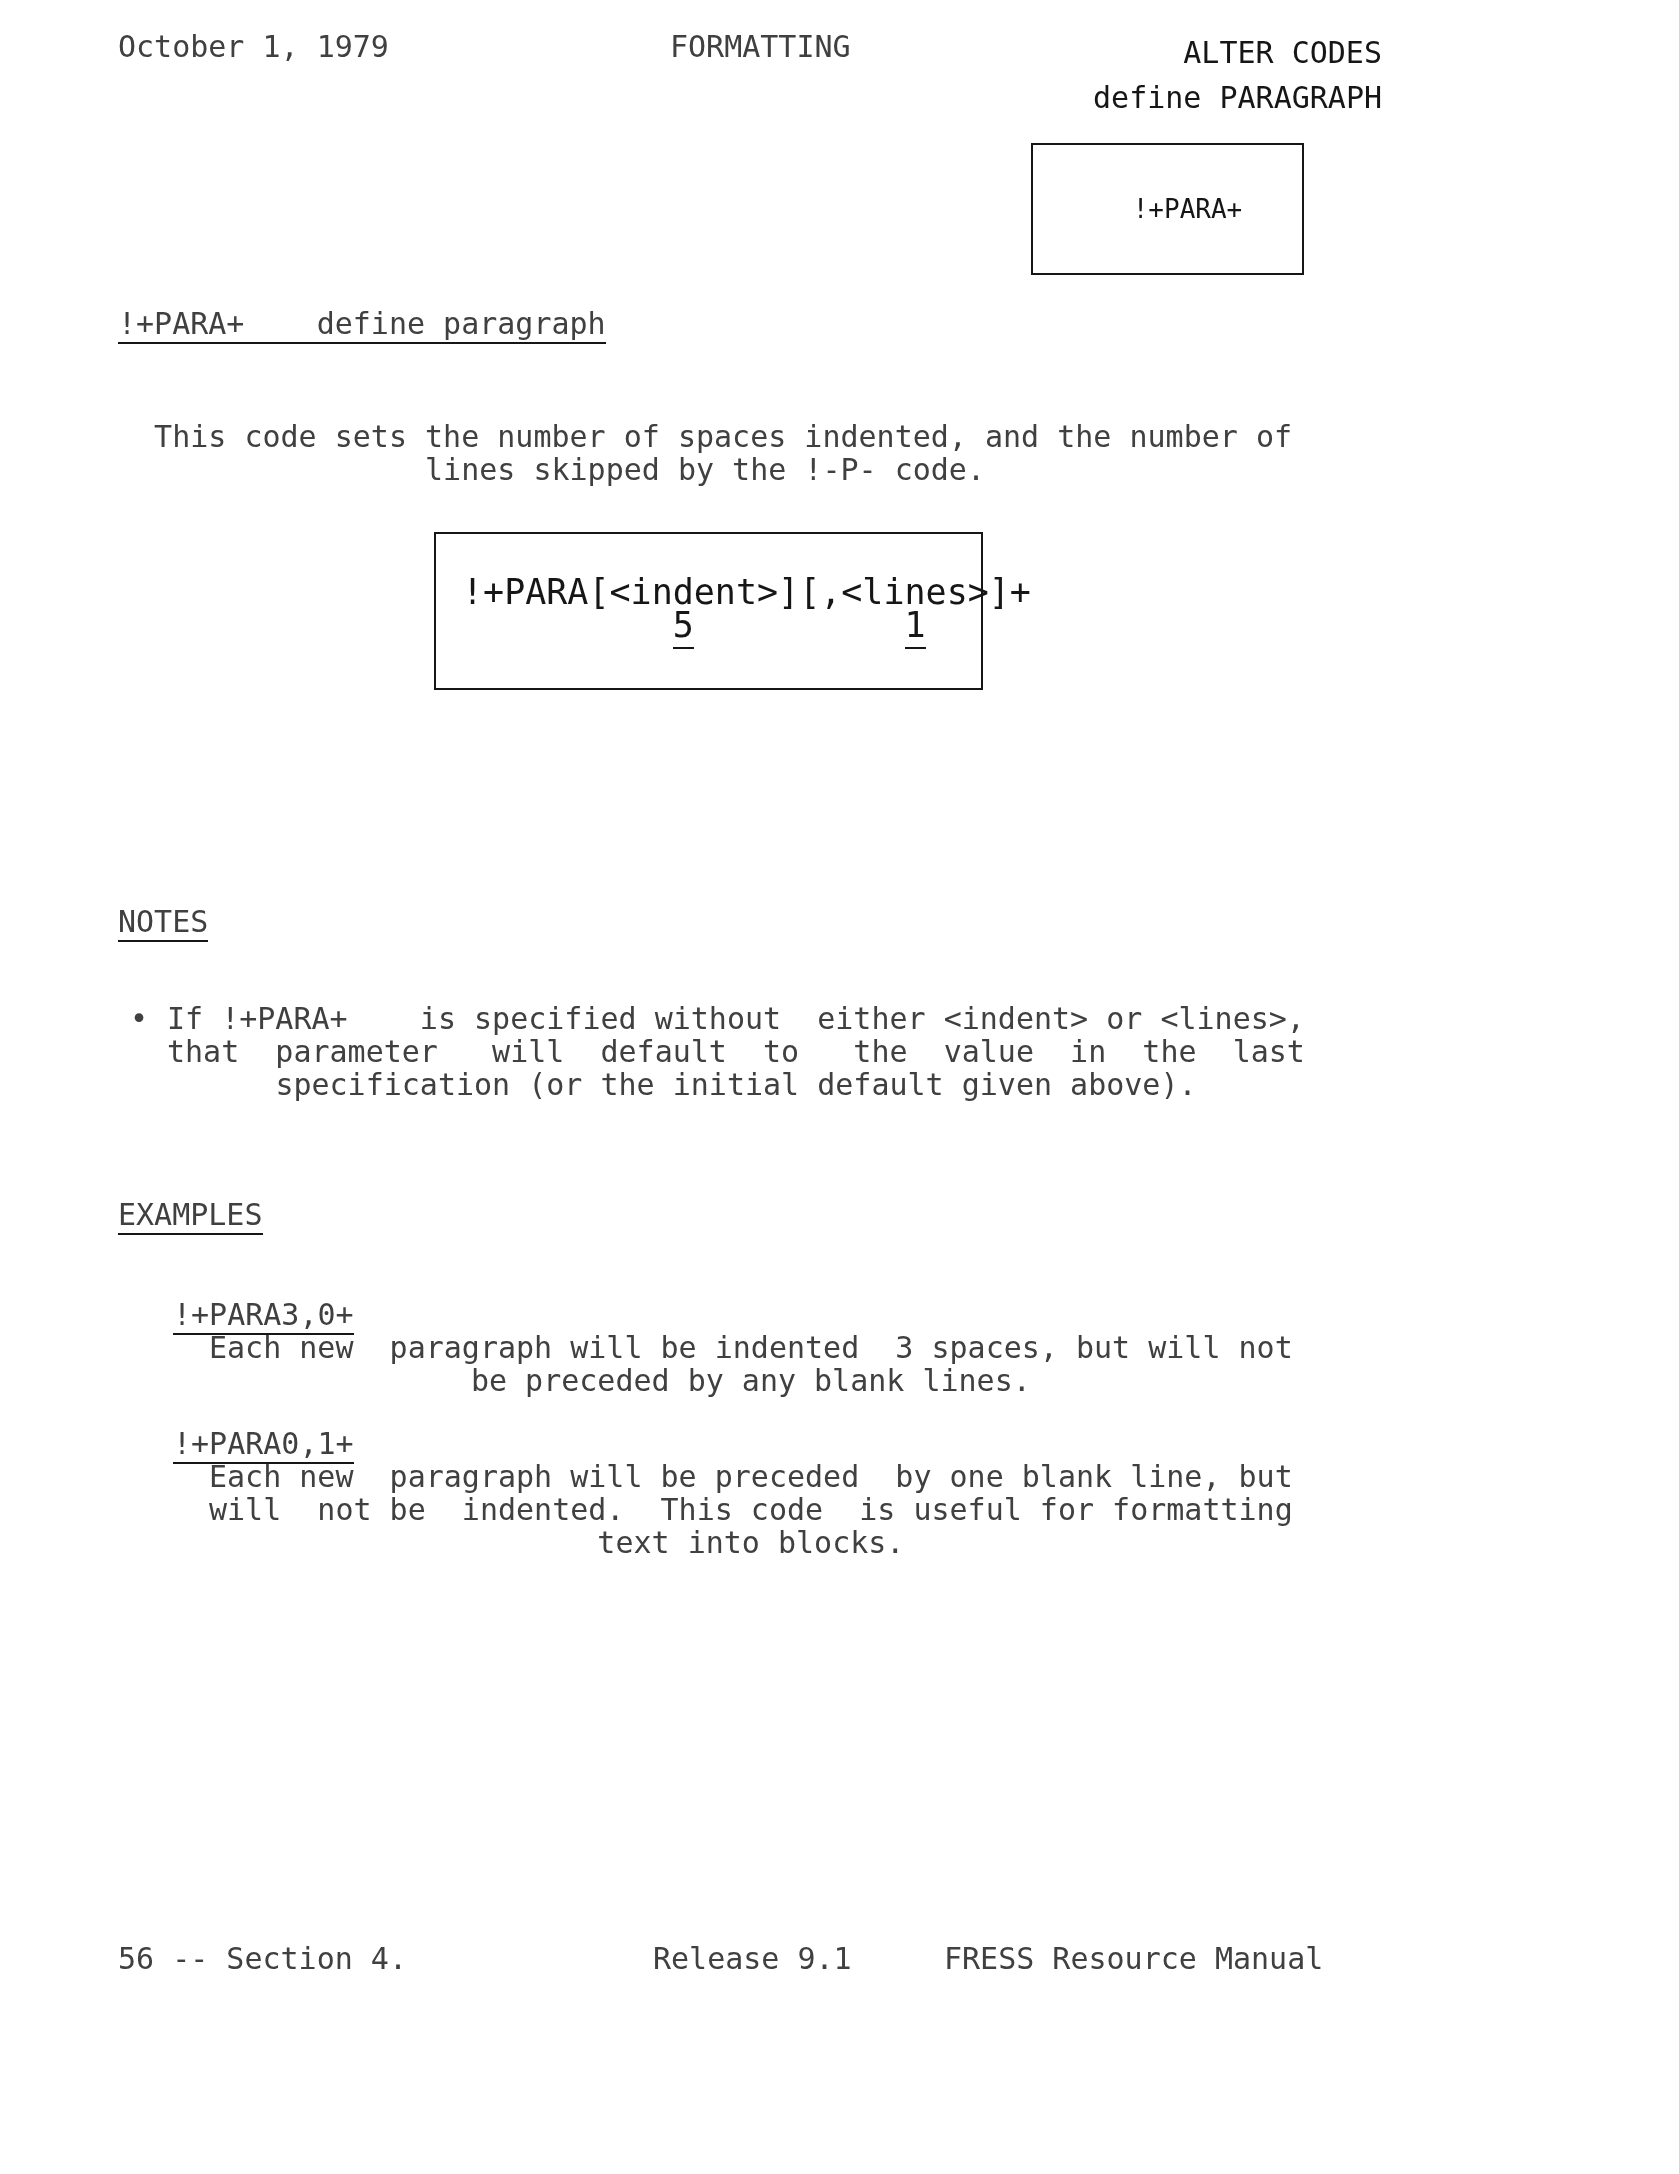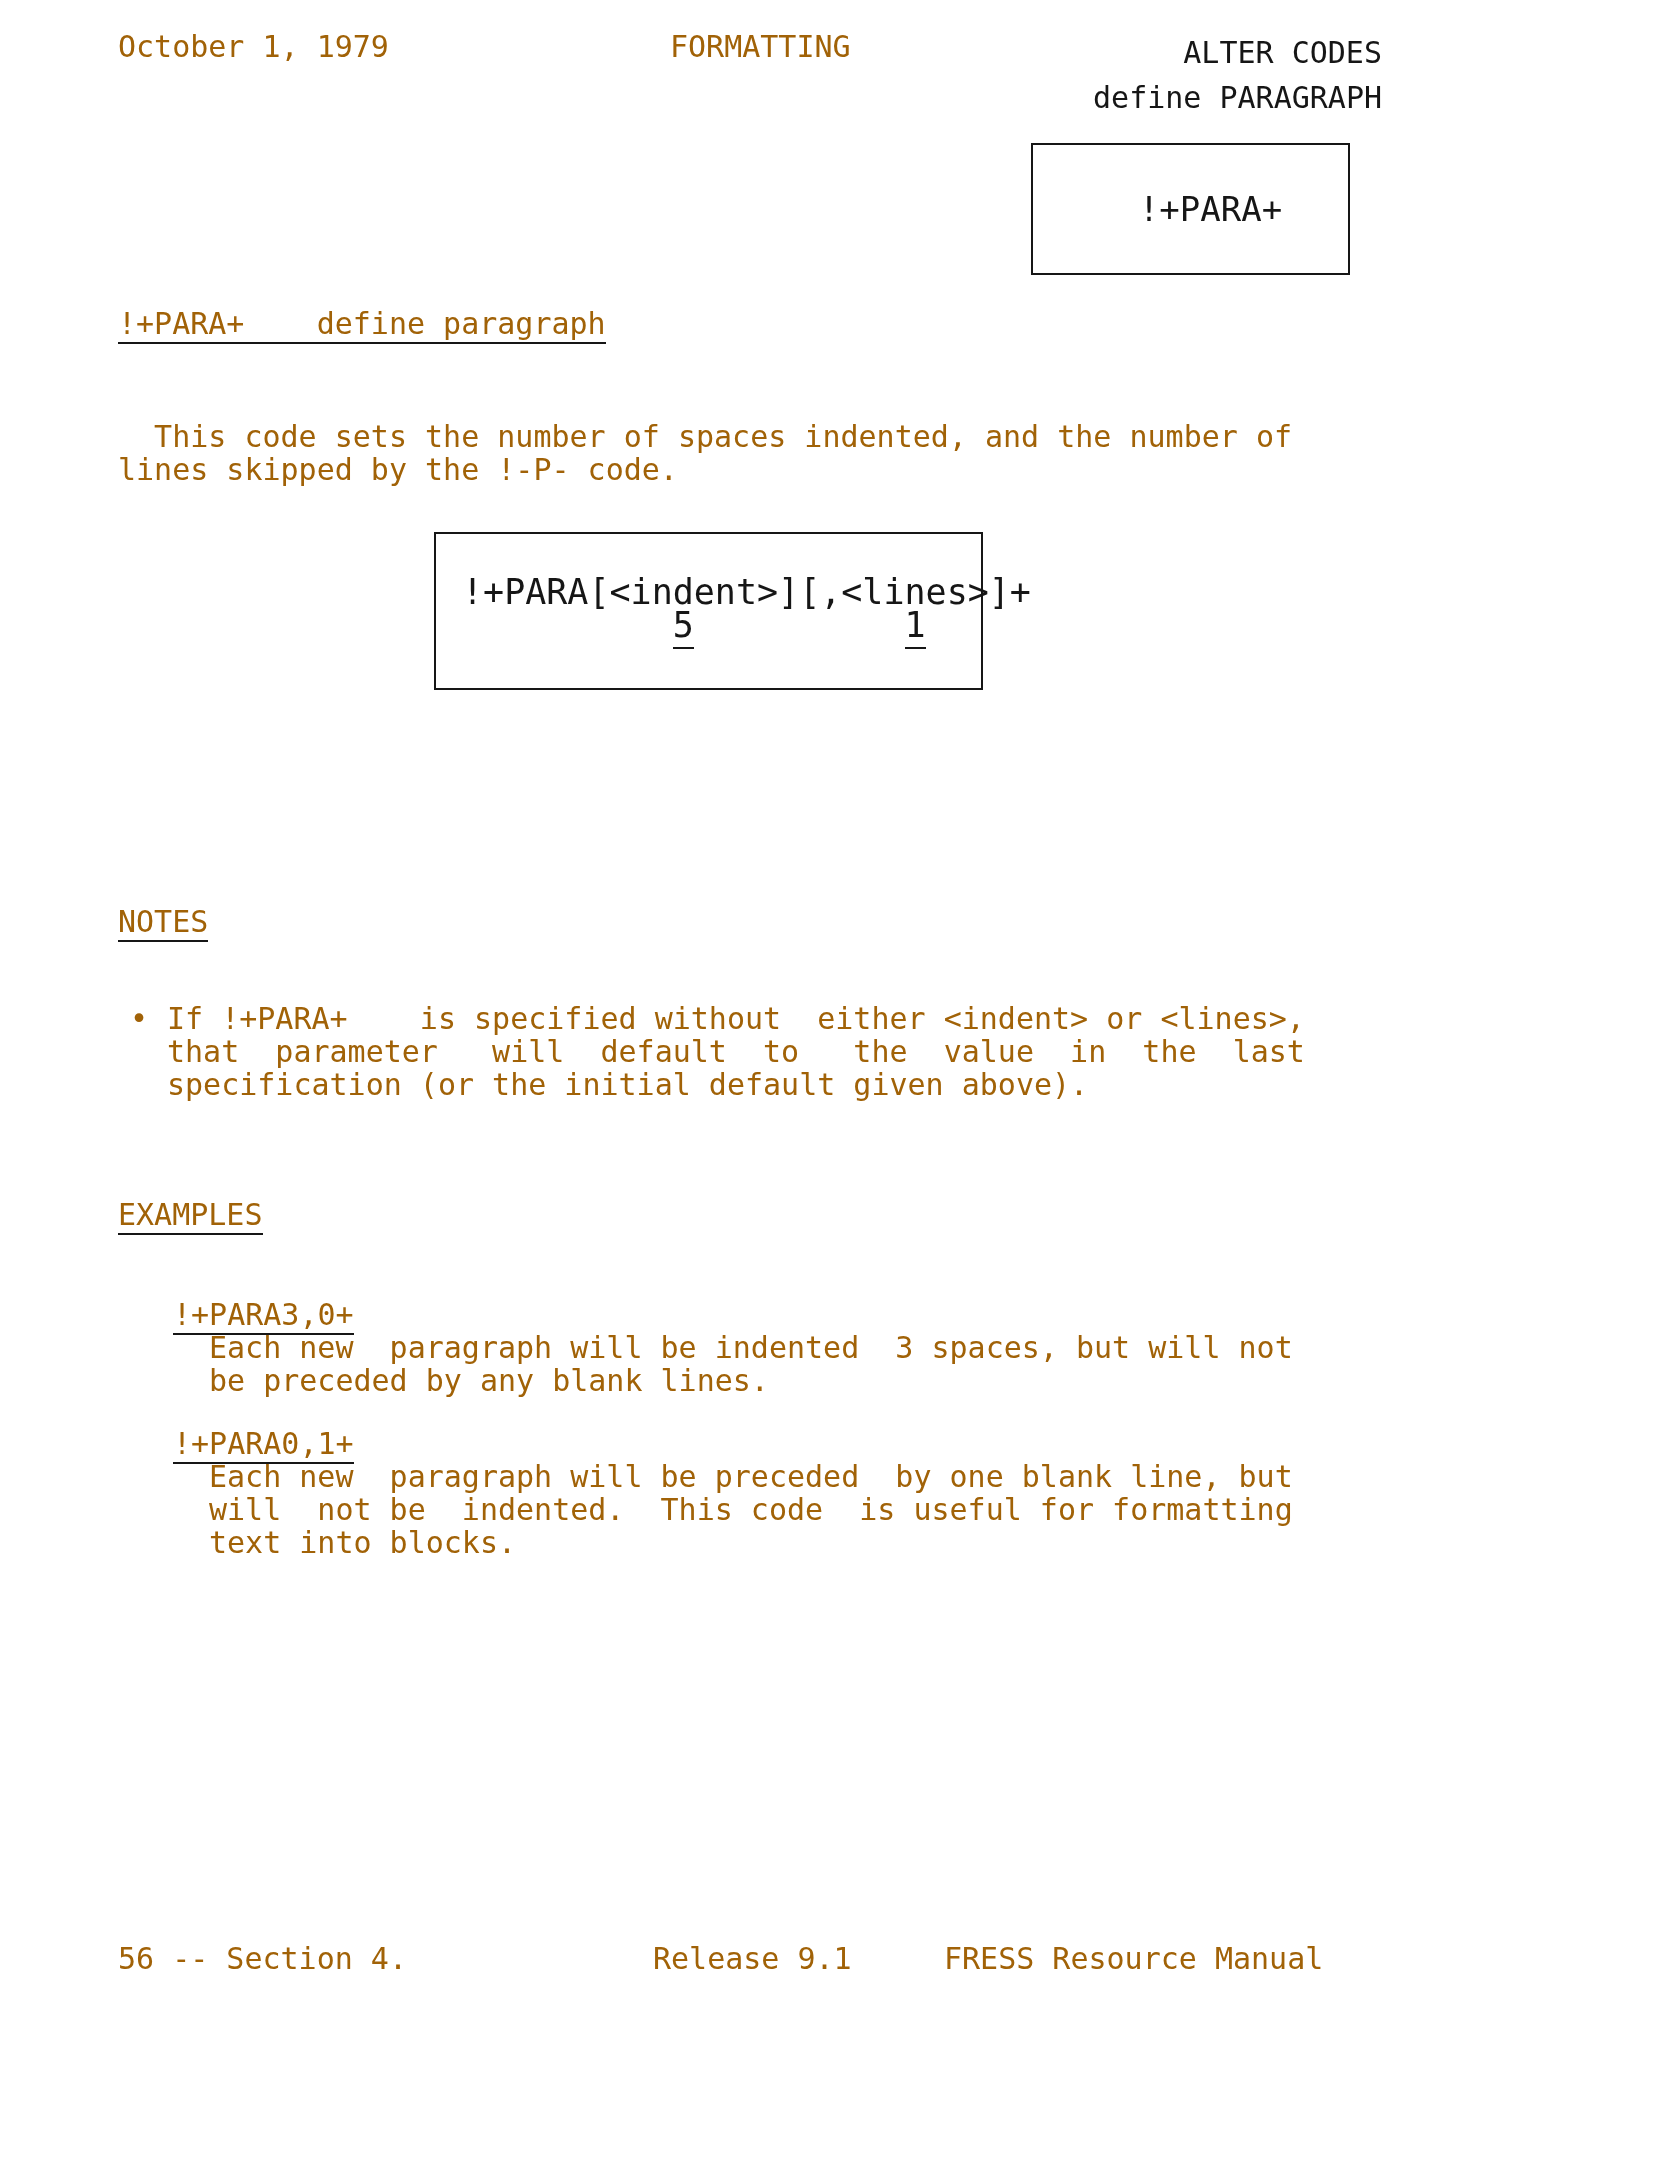--- a/index.html
+++ b/index.html
@@ -10,41 +10,42 @@
     color:#161616;
     font-family:"DejaVu Sans Mono","Liberation Mono",monospace;
     overflow:hidden;
   }
   .mono {
     position:absolute;
     margin:0;
     font-size:30px;
     line-height:33px;
     white-space:pre;
-    color:#a16207;
+    color:#404040;
+    text-align:center;
   }
   .ul {
     border-bottom:2.8px solid #161616;
     padding-bottom:1.9px;
   }
   .right-head {
     position:absolute;
     top:30px; right:298px;
     text-align:right;
     font-size:30px; line-height:45px;
     white-space:pre;
   }
   .codebox {
     position:absolute;
     left:1031px; top:143px;
-    width:319px; height:132px;
+    width:273px; height:132px;
     border:2.8px solid #161616;
     box-sizing:border-box;
     display:flex; align-items:center; justify-content:center;
-    font-size:34px;
+    font-size:26px;
     padding-left:40px;
   }
   .syntaxbox {
     position:absolute;
     left:434px; top:532px;
     width:549px; height:158px;
     border:2.8px solid #161616;
     box-sizing:border-box;
   }
   .syntaxbox pre {

